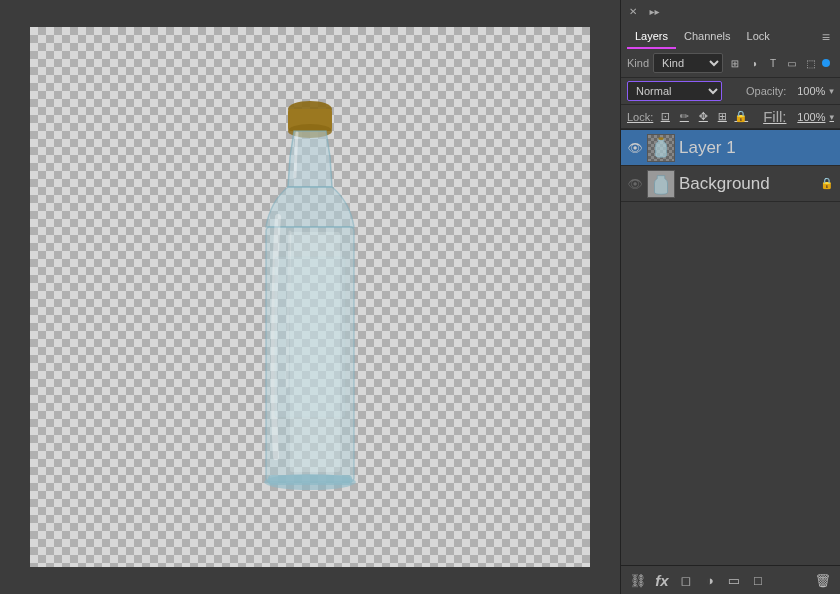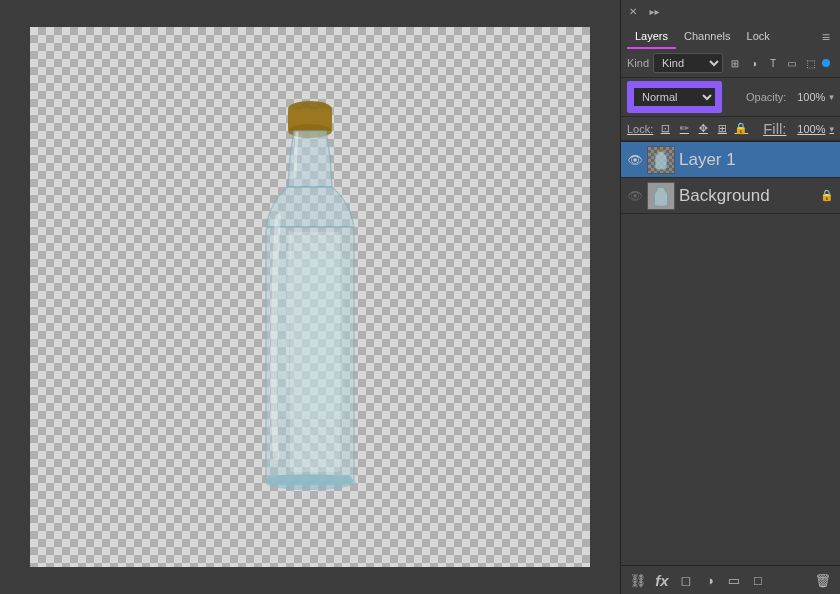--- a/index.html
+++ b/index.html
@@ -158,21 +158,21 @@
     .blend-row {
       display: flex;
       align-items: center;
       padding: 3px 6px;
       gap: 4px;
       border-bottom: 1px solid #2a2a2a;
     }
 
     .blend-select {
       background: #2a2a2a;
-      border: 7px solid #8b5cf6;
+      border: 1px solid #8b5cf6;
       color: #ccc;
       font-size: 11px;
       padding: 2px 4px;
       border-radius: 2px;
       width: 95px;
       cursor: pointer;
     }
 
     .opacity-label {
       font-size: 11px;

